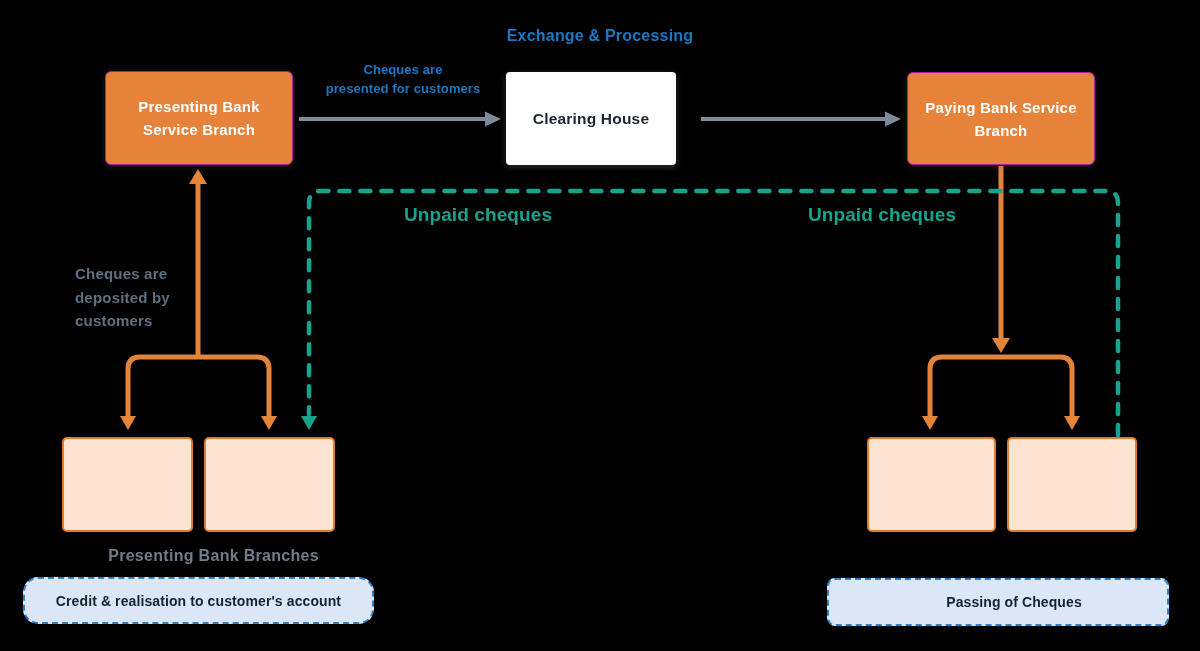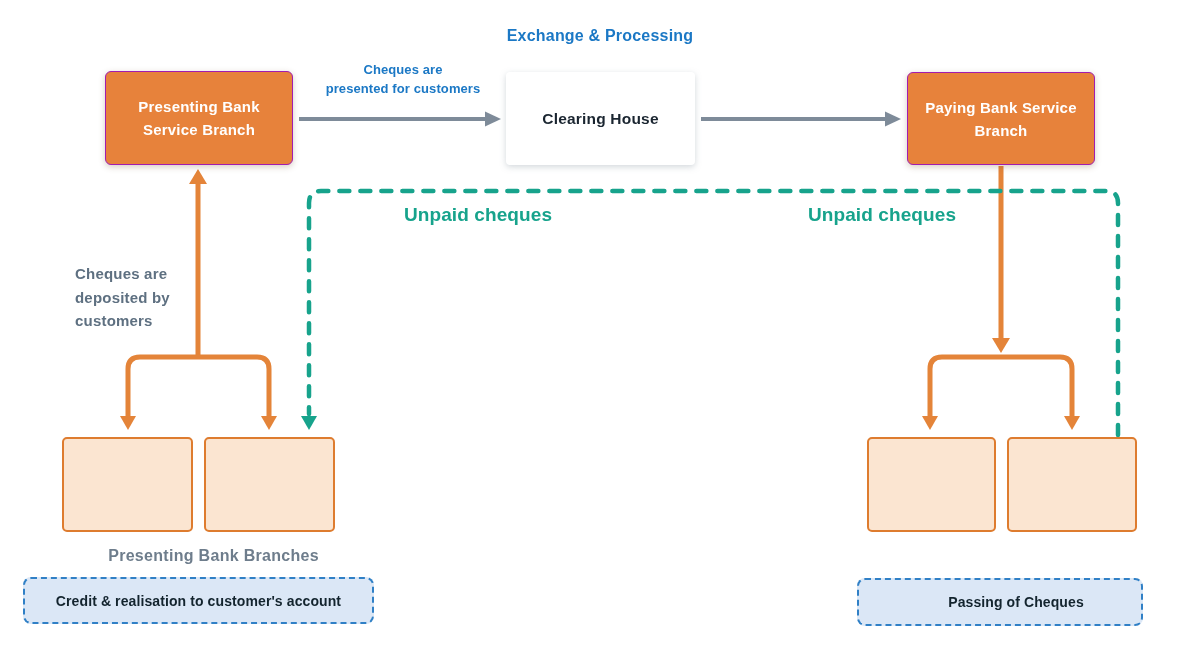--- a/index.html
+++ b/index.html
@@ -1,21 +1,21 @@
 <!DOCTYPE html>
 <html><head>
 <meta charset="utf-8">
 <style>
   * { margin: 0; padding: 0; box-sizing: border-box; }
   html, body { background: #e4e8ec; }
   body { font-family: "Liberation Sans", sans-serif; }
   .stage {
     position: relative;
     width: 1200px; height: 651px;
-    background: #ffffff;
+    background: #000000;
     overflow: hidden;
   }
   .abs { position: absolute; }
   svg.connectors { position: absolute; left: 0; top: 0; pointer-events: none; }
 
   .diagram-title {
     left: 450px; top: 27px; width: 300px;
     text-align: center;
     color: #1B78C5; font-size: 16px; font-weight: 700;
     letter-spacing: 0.2px;
@@ -35,21 +35,21 @@
     box-shadow: 0 2px 6px rgba(120, 90, 60, 0.30);
   }
   .node-white {
     background: #ffffff;
     color: #1A2530;
     border-radius: 4px;
     box-shadow: 0 2px 6px rgba(130, 142, 155, 0.35);
     font-size: 15.5px;
   }
   .node-presenting { left: 105px; top: 71px; width: 188px; height: 94px; }
-  .node-clearing   { left: 506px; top: 72px; width: 189px; height: 93px; }
+  .node-clearing   { left: 506px; top: 72px; width: 170px; height: 93px; }
   .node-paying     { left: 907px; top: 72px; width: 188px; height: 93px; }
 
   .edge-label {
     text-align: center;
     color: #1B78C5; font-size: 13px; font-weight: 700; line-height: 19px;
     letter-spacing: 0.1px;
   }
   .edge-label span { display: block; }
   .label-presenting-clearing { left: 322px; top: 60px; width: 162px; }
   .label-clearing-paying     { left: 729px; top: 60px; width: 164px; }
@@ -93,22 +93,22 @@
 
   .callout {
     display: flex; align-items: center; justify-content: center;
     text-align: center;
     background: #DBE7F6;
     border: 2px dashed #3080C6;
     border-radius: 8px;
     color: #13242E; font-size: 14px; font-weight: 700;
     letter-spacing: 0.1px;
   }
-  .callout-credit  { left: 23px;  top: 577px; width: 351px; height: 47px; }
-  .callout-passing { left: 857px; top: 578px; width: 286px; height: 48px; padding-left: 32px; }
+  .callout-credit  { left: 23px;  top: 577px; width: 351px; height: 47px; border-radius: 15px; }
+  .callout-passing { left: 827px; top: 578px; width: 342px; height: 48px; padding-left: 32px; }
 </style>
 </head>
 <body>
 
 <div class="stage">
 
   <svg class="connectors" width="1200" height="651" viewBox="0 0 1200 651">
 
     <g>
       <line x1="299" y1="119" x2="486" y2="119" stroke="#7E8B99" stroke-width="4"></line>

